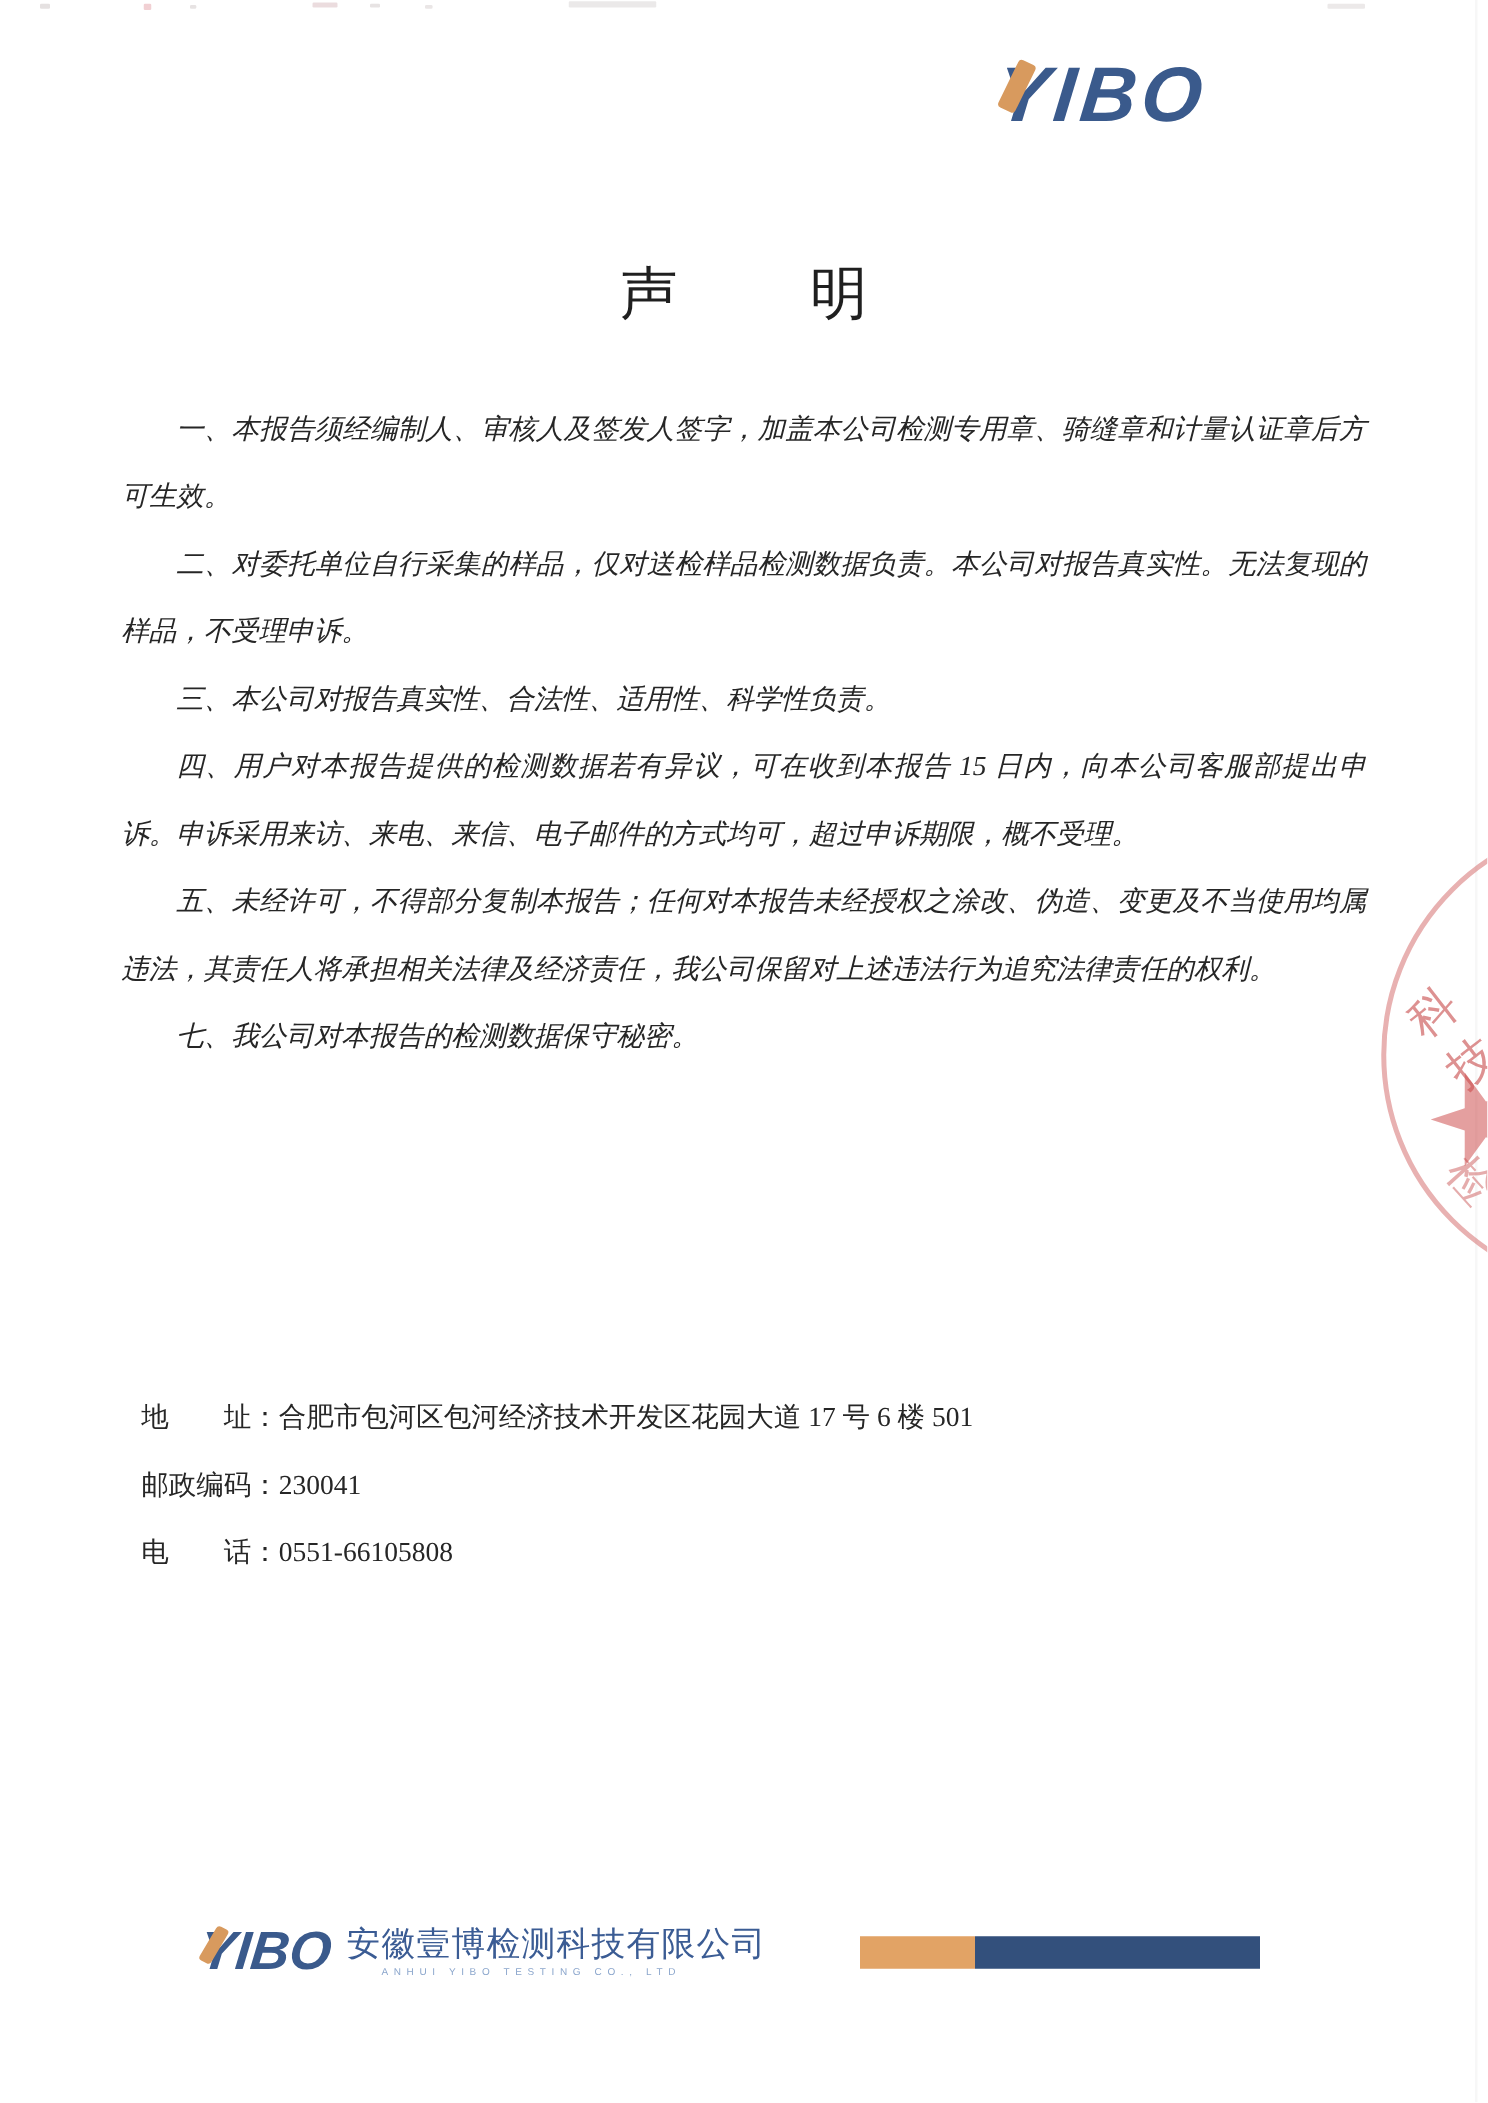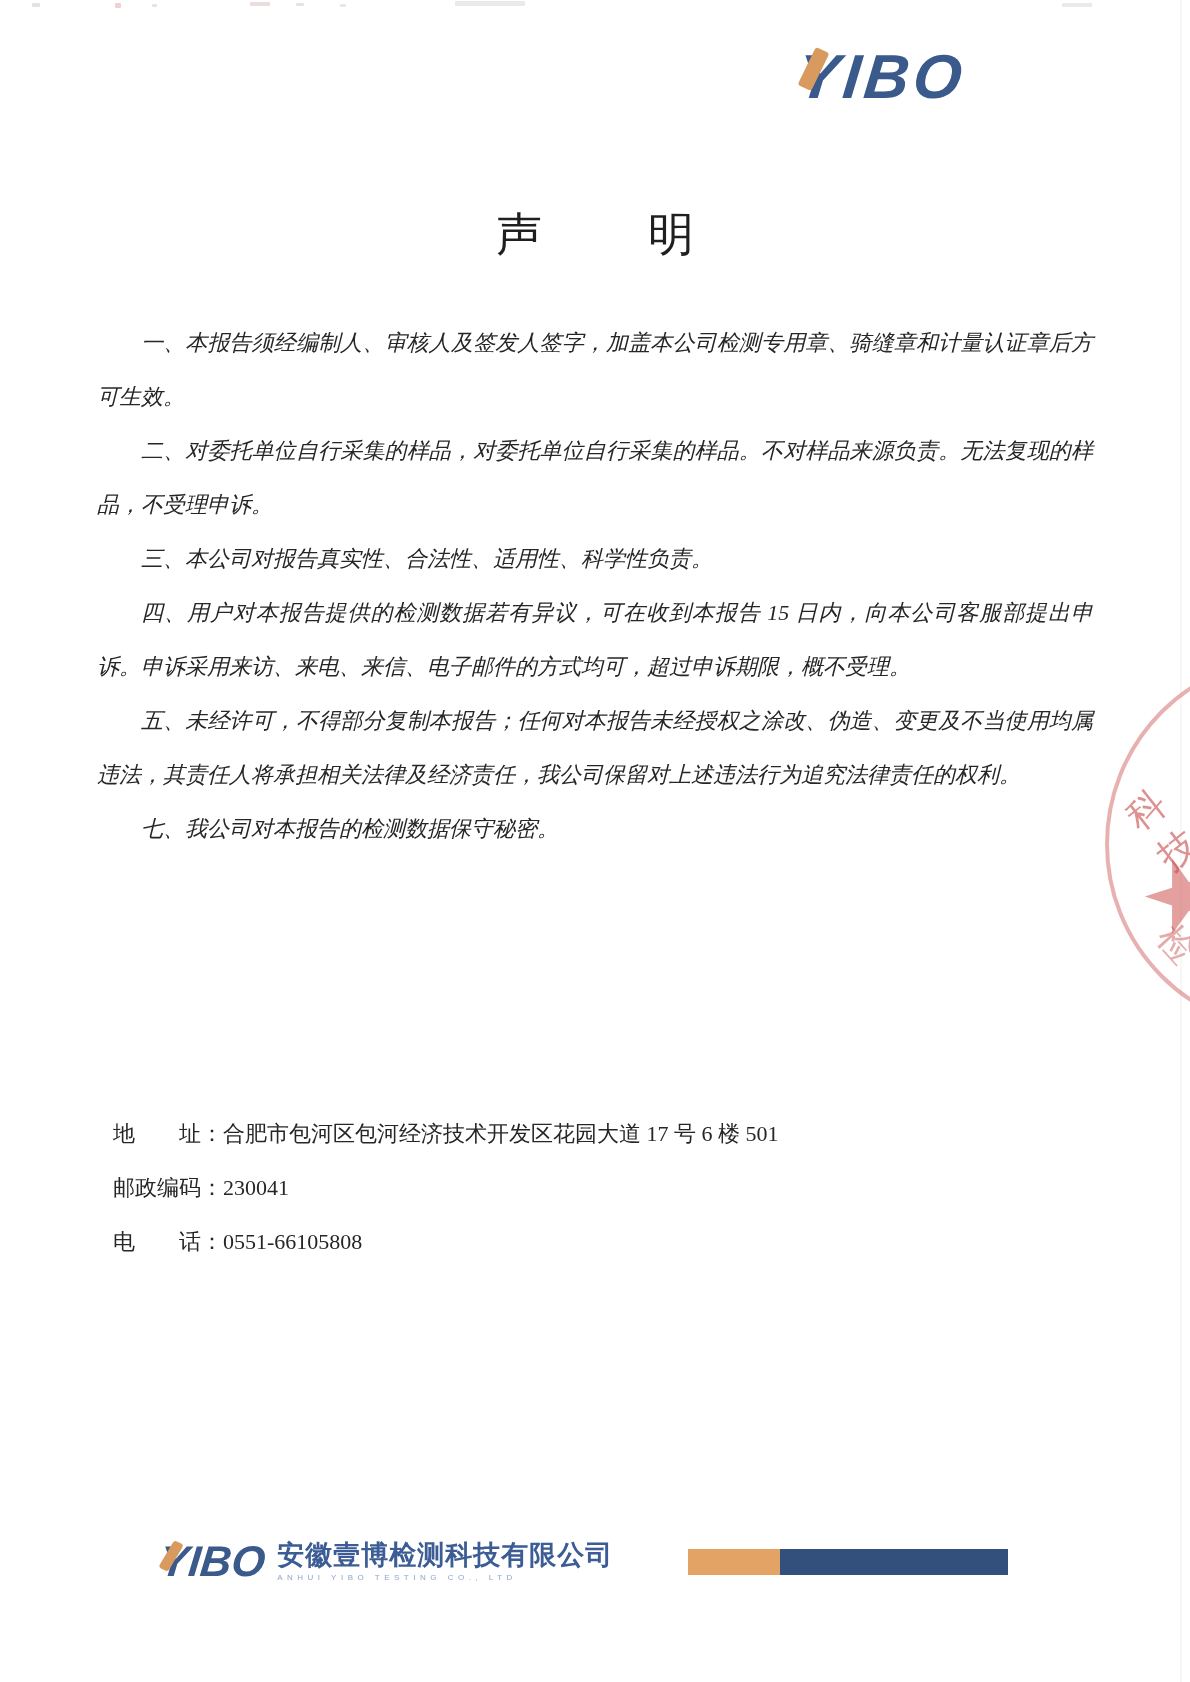--- a/index.html
+++ b/index.html
@@ -58,26 +58,26 @@
     position:absolute; left:1158px; top:920px; font-size:36px;
     color:rgba(198,72,72,0.45); transform:rotate(48deg);
   }
 
   
   .logo-footer { position:absolute; left:160px; top:1540px; display:flex; align-items:flex-start; gap:12px; }
   .logo-footer .logo-mark { font-size:43px; }
   .logo-footer .y-stroke { left:5px; top:1px; width:11px; height:30px; transform:rotate(26deg); }
   .footer-names { display:flex; flex-direction:column; padding-top:2px; }
   .company-cn {
-    font-family:"Liberation Sans","DejaVu Sans",sans-serif; font-weight:bold;
+    font-family:"Liberation Sans","DejaVu Sans",sans-serif; font-weight:normal;
     color:#3b5c94; font-size:27px; line-height:1.0; letter-spacing:1px;
   }
   .company-en {
     font-family:"Liberation Sans","DejaVu Sans",sans-serif;
-    color:#8ba6cc; font-size:8px; letter-spacing:4.5px; margin-top:4px; white-space:nowrap;
+    color:#8ba6cc; font-size:8px; letter-spacing:4.5px; margin-top:4px; white-space:nowrap;margin-left:28px;
   }
   .footer-bars { position:absolute; top:1549px; left:688px; display:flex; height:26px; }
   .bar-orange { width:92px; background:#e2a365; }
   .bar-blue { width:228px; background:#33507c; }
 
   
   .artifact { position:absolute; border-radius:1px; }
   .scan-line { position:absolute; left:1180px; top:0; width:2px; height:1682px; background:rgba(90,90,100,0.05); }
 </style>
 </head>
@@ -100,21 +100,21 @@
     <span class="y-stroke"></span>
   </div>
 
   <div class="title-row">
     <span>声</span>
     <span>明</span>
   </div>
 
   <div class="declaration">
     <p>一、本报告须经编制人、审核人及签发人签字，加盖本公司检测专用章、骑缝章和计量认证章后方可生效。</p>
-    <p>二、对委托单位自行采集的样品，对委托单位自行采集的样品。不对样品来源负责。无法复现的样品，不受理申诉。</p>
+    <p>二、对委托单位自行采集的样品，仅对送检样品检测数据负责。本公司对报告真实性。无法复现的样品，不受理申诉。</p>
     <p>三、本公司对报告真实性、合法性、适用性、科学性负责。</p>
     <p>四、用户对本报告提供的检测数据若有异议，可在收到本报告 15 日内，向本公司客服部提出申诉。申诉采用来访、来电、来信、电子邮件的方式均可，超过申诉期限，概不受理。</p>
     <p>五、未经许可，不得部分复制本报告；任何对本报告未经授权之涂改、伪造、变更及不当使用均属违法，其责任人将承担相关法律及经济责任，我公司保留对上述违法行为追究法律责任的权利。</p>
     <p>七、我公司对本报告的检测数据保守秘密。</p>
   </div>
 
   <div class="stamp-circle"></div>
   <div class="stamp-arc-text">科技</div>
   <div class="stamp-star">★</div>
   <div class="stamp-partial">检</div>

